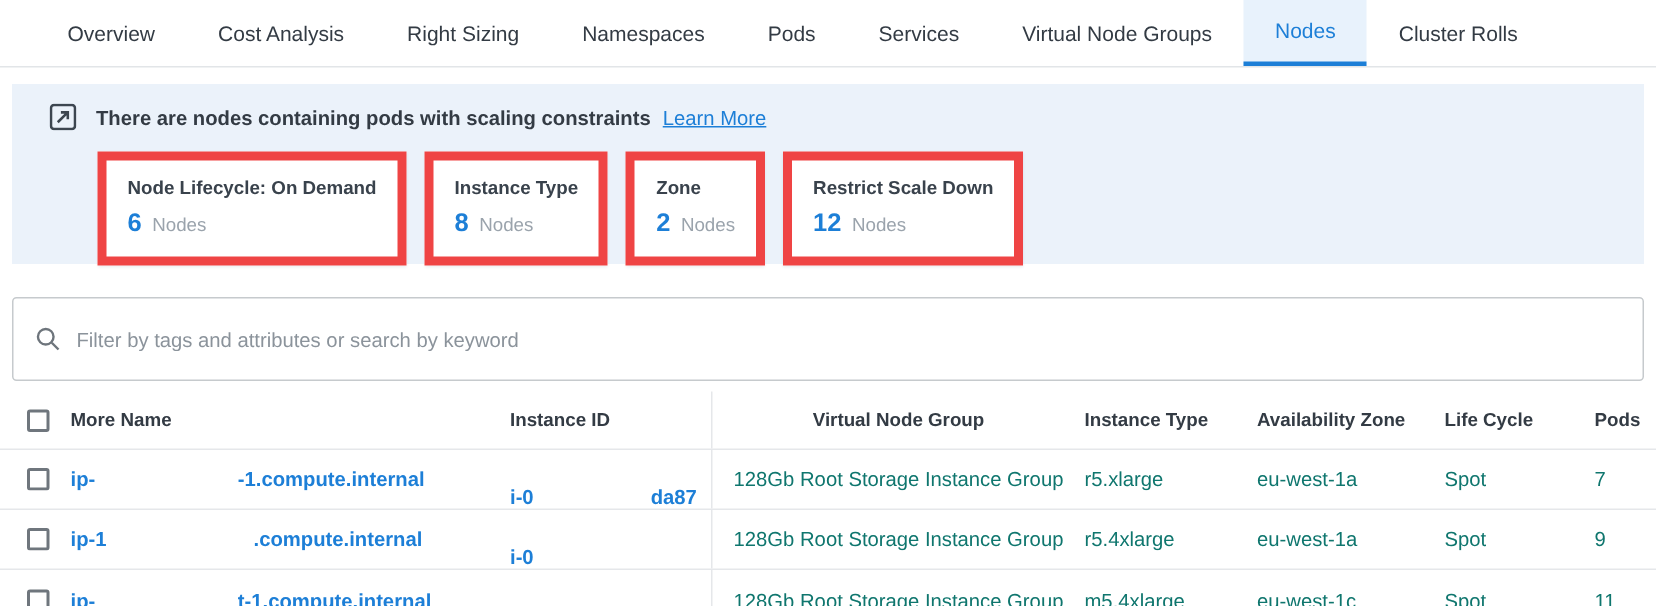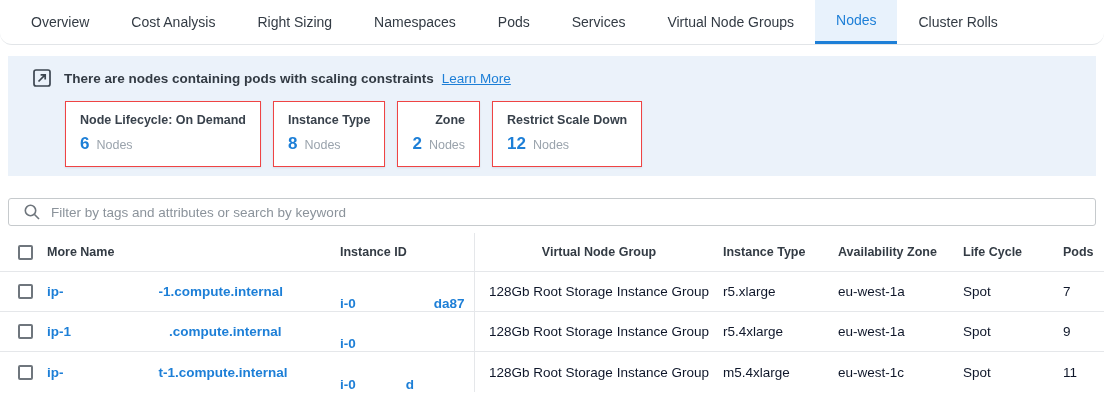--- a/index.html
+++ b/index.html
@@ -1,52 +1,52 @@
 <!DOCTYPE html>
 <html><head>
 <meta charset="utf-8">
 <style>
   * { margin:0; padding:0; box-sizing:border-box; }
   html,body { width:1104px; height:404px; overflow:hidden; background:#fff;
               font-family:"Liberation Sans", sans-serif; color:#39424c; }
 
   
-  .tabbar { display:flex; height:45px; border-bottom:1px solid #e2e5e8; padding-left:10px; background:#fff;border-radius:12px; }
+  .tabbar { display:flex; height:45px; border-bottom:1px solid #e2e5e8; padding-left:24px; background:#fff; }
   .tab { padding:0 21px; height:44px; line-height:44px; font-size:14px; color:#333b44;
          cursor:pointer; white-space:nowrap; }
   .tab.active { color:#1d7fd7; background:#e8f2fc; border-bottom:3px solid #1d7fd7; line-height:41px; }
 
   
   .banner { margin:11px 8px 0; background:#ebf2fa; padding:13px 0 10px 25px; height:120px; }
   .banner-head { display:flex; align-items:center; }
   .banner-icon { width:18px; height:18px; flex:0 0 18px; }
   .banner-msg { margin-left:13px; font-size:13.5px; font-weight:600; color:#333b44; }
   .learn-more { margin-left:8px; font-size:13.5px; color:#1d7fd7; text-decoration:underline; cursor:pointer; }
   .cards { display:flex; gap:12px; margin:14px 0 0 32px; }
-  .card { background:#fff; border:1px solid #ef4444; box-shadow:0 1px 2px rgba(40,60,90,.10);
-          padding:11px 14px 12px; cursor:pointer;text-align:right; }
+  .card { background:#fff; border:6px solid #ef4444; box-shadow:0 1px 2px rgba(40,60,90,.10);
+          padding:11px 14px 12px; cursor:pointer; }
   .card-title { font-size:12.5px; font-weight:600; color:#39424c; white-space:nowrap; }
   .card-line { margin-top:7px; display:flex; align-items:baseline; }
   .card-count { color:#1d7fd7; font-size:17px; font-weight:600; }
   .card-unit { color:#9aa3ac; font-size:12.5px; margin-left:7px; }
 
   
-  .searchbar { margin:22px 8px 0; height:28px; border:1px solid #c6cacd; border-radius:3px;
+  .searchbar { margin:22px 8px 0; height:56px; border:1px solid #c6cacd; border-radius:3px;
                display:flex; align-items:center; padding-left:14px; background:#fff; }
   .search-icon { width:18px; height:18px; flex:0 0 18px; }
   .searchbar input { border:none; outline:none; flex:1; font-size:13.5px; margin-left:10px;
                      color:#39424c; font-family:inherit; background:transparent; }
   .searchbar input::placeholder { color:#8b939b; }
 
   
   .table { margin-top:7px; }
   .tr { display:flex; align-items:center; height:40px; border-bottom:1px solid #e5e7ea; }
   .tr.head { height:39px; }
   .tr.last { border-bottom:none; }
-  .c { white-space:nowrap; overflow:hidden; font-size:13.5px; color:#0f172a; }
+  .c { white-space:nowrap; overflow:hidden; font-size:13.5px; color:#0f766e; }
   .tr.head .c { font-size:12.5px; font-weight:600; color:#333b44; }
   .c-check { width:47px; padding-left:18px; }
   .c-node  { width:293px; }
   .c-id    { width:135px; border-right:1px solid #e5e7ea; align-self:stretch;
              display:flex; align-items:center; }
   .c-vng   { width:236px; padding-left:12px;text-align:center; }
   .c-itype { width:115px; padding-left:12px; }
   .c-az    { width:125px; padding-left:12px; }
   .c-lc    { width:100px; padding-left:12px; }
   .c-pods  { flex:1; padding-left:12px; }

